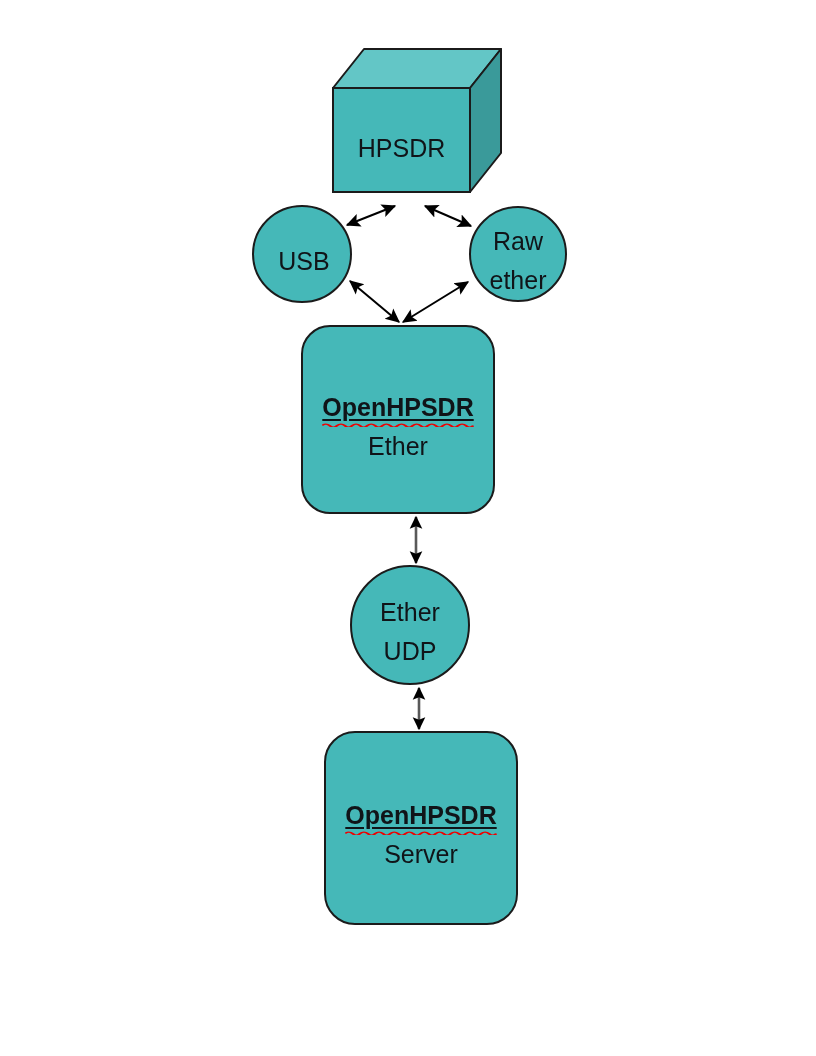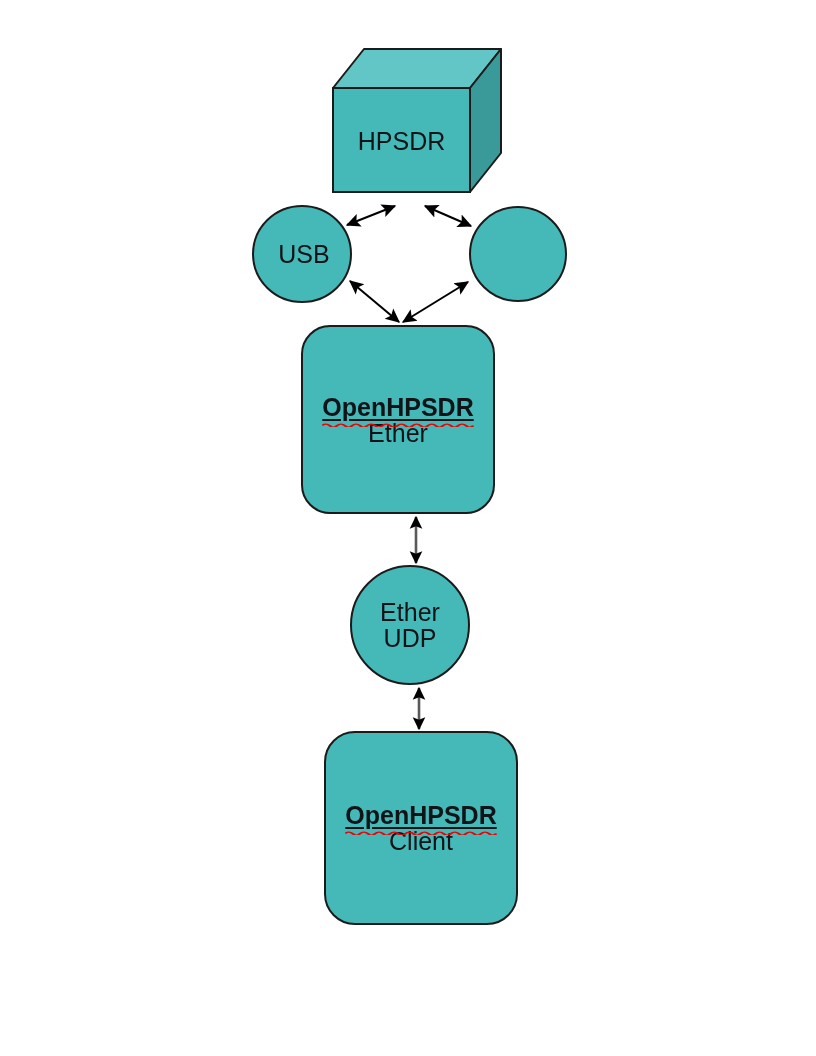--- a/index.html
+++ b/index.html
@@ -36,20 +36,21 @@
     text-align: center;
     color: #101418;
     font-family: "Liberation Sans", sans-serif;
     font-size: 25px;
     line-height: 26px;
     pointer-events: none;
     white-space: nowrap;
   }
   .label-line {
     display: block;
+    margin-top: 13px;
   }
   
   .misspelled {
     display: inline-block;
     position: relative;
     text-decoration: underline;
     text-decoration-thickness: 1.5px;
     text-underline-offset: 3px;
     font-weight: bold;
   }
@@ -118,20 +119,24 @@
   </svg>
 
   <div class="node-label" style="left:333px; top:120px; width:137px; height:42px;">
     <span class="label-line">HPSDR</span>
   </div>
 
   <div class="node-label" style="left:253px; top:234px; width:102px; height:40px;">
     <span class="label-line">USB</span>
   </div>
 
+  <div class="node-label" style="left:470px; top:221px; width:96px; height:66px;">
+    <span class="label-line">Raw</span>
+    <span class="label-line">ether</span>
+  </div>
 
   <div class="node-label" style="left:302px; top:389px; width:192px; height:62px;">
     <span class="label-line misspelled">
       <span>OpenHPSDR</span>
       <span class="squiggle">
         <svg viewBox="0 0 60 5" preserveAspectRatio="none" xmlns="http://www.w3.org/2000/svg">
           <path d="M0 3.6 Q1.5 0.6 3 3.6 T6 3.6 T9 3.6 T12 3.6 T15 3.6 T18 3.6 T21 3.6 T24 3.6 T27 3.6 T30 3.6 T33 3.6 T36 3.6 T39 3.6 T42 3.6 T45 3.6 T48 3.6 T51 3.6 T54 3.6 T57 3.6 T60 3.6" fill="none" stroke="#ee0000" stroke-width="1.2"></path>
         </svg>
       </span>
     </span>
@@ -145,16 +150,16 @@
 
   <div class="node-label" style="left:325px; top:797px; width:192px; height:62px;">
     <span class="label-line misspelled">
       <span>OpenHPSDR</span>
       <span class="squiggle">
         <svg viewBox="0 0 60 5" preserveAspectRatio="none" xmlns="http://www.w3.org/2000/svg">
           <path d="M0 3.6 Q1.5 0.6 3 3.6 T6 3.6 T9 3.6 T12 3.6 T15 3.6 T18 3.6 T21 3.6 T24 3.6 T27 3.6 T30 3.6 T33 3.6 T36 3.6 T39 3.6 T42 3.6 T45 3.6 T48 3.6 T51 3.6 T54 3.6 T57 3.6 T60 3.6" fill="none" stroke="#ee0000" stroke-width="1.2"></path>
         </svg>
       </span>
     </span>
-    <span class="label-line">Client</span>
+    <span class="label-line">Server</span>
   </div>
 
 </div>
 
 </body></html>

